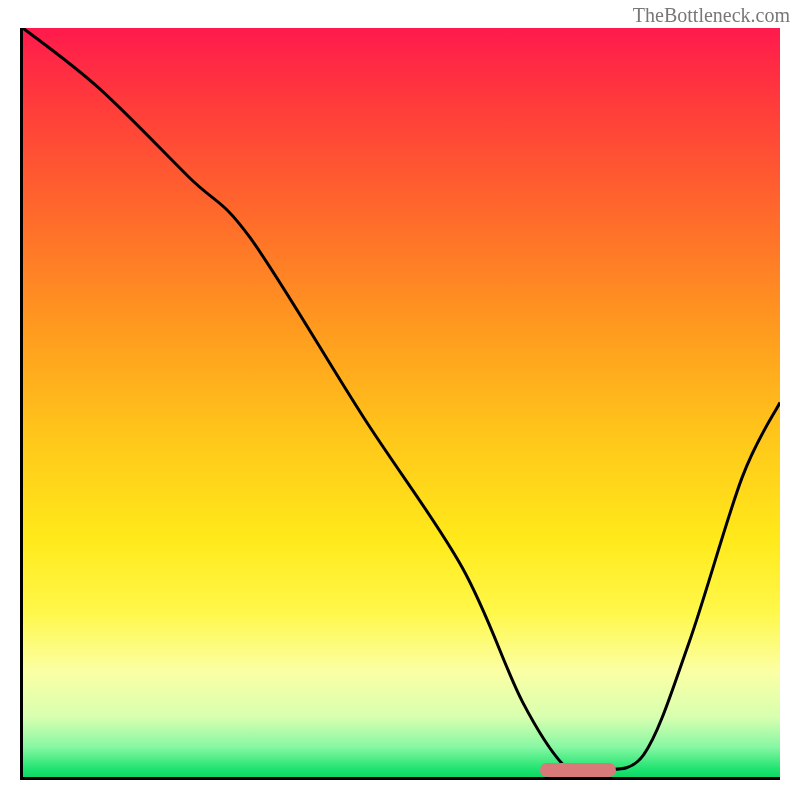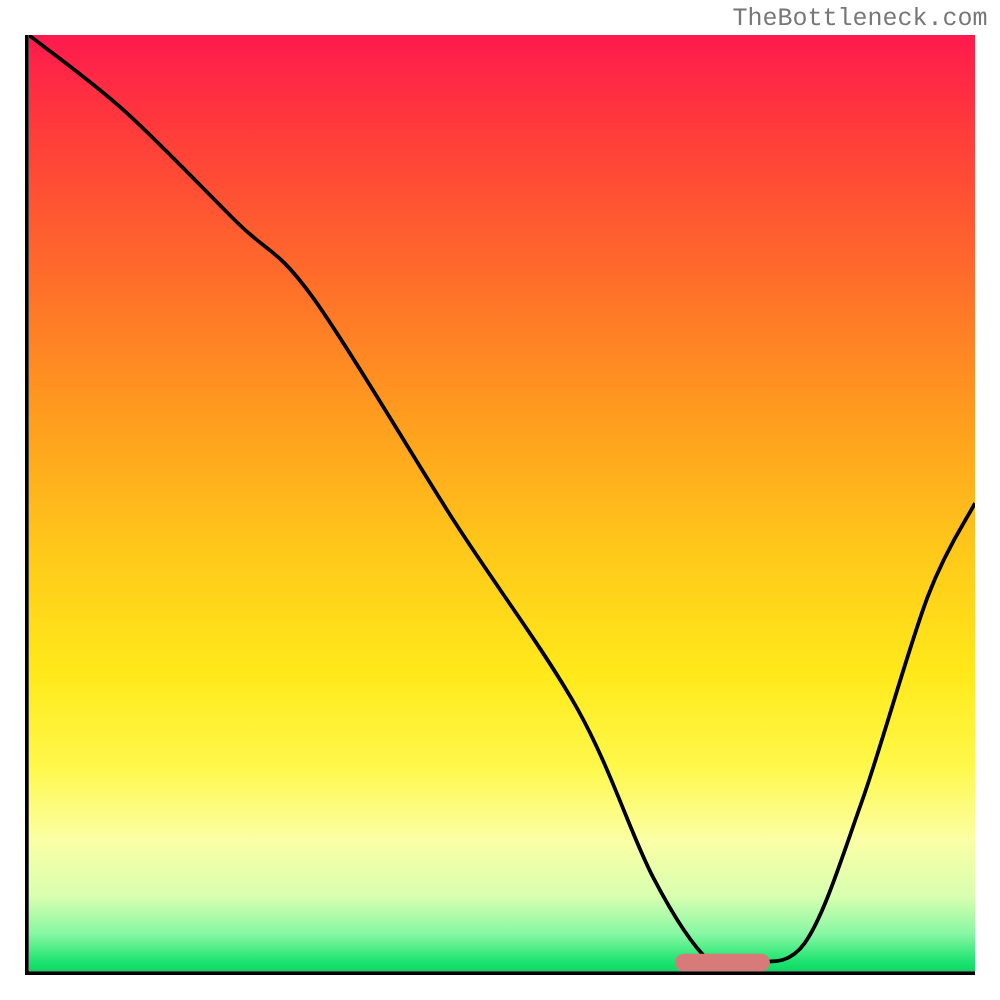--- a/index.html
+++ b/index.html
@@ -14,21 +14,21 @@
     position: relative;
     width: 800px;
     height: 800px;
   }
   .watermark {
     position: absolute;
     top: 4px;
     right: 10px;
     font-size: 20px;
     color: #777;
-    font-family: Liberation Mono, monospace;
+    font-family: Liberation Serif, serif;
   }
   .plot-area {
     position: absolute;
     left: 20px;
     top: 28px;
     width: 760px;
     height: 752px;
     border-left: 3px solid #000;
     border-bottom: 3px solid #000;
     box-sizing: border-box;

